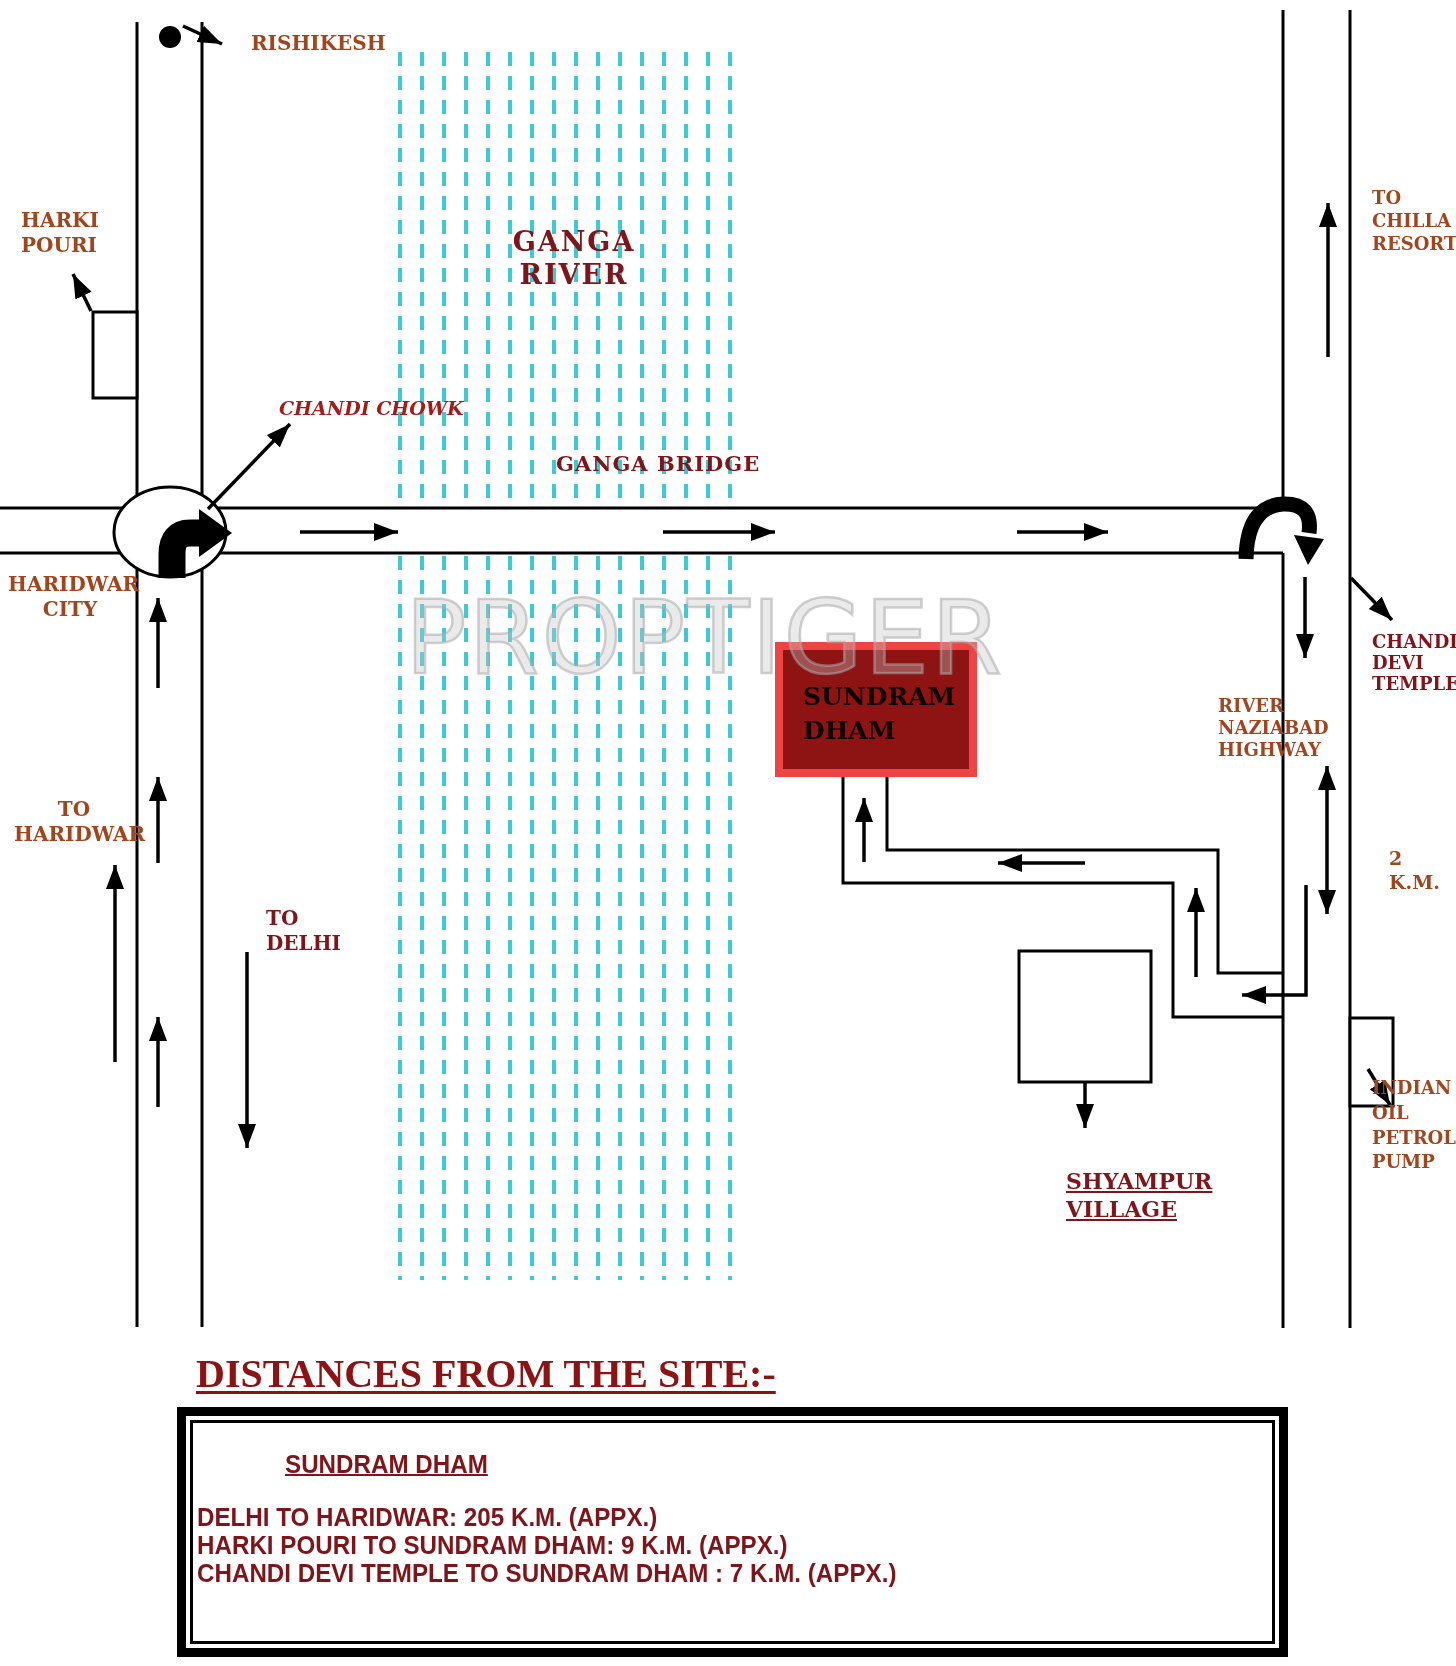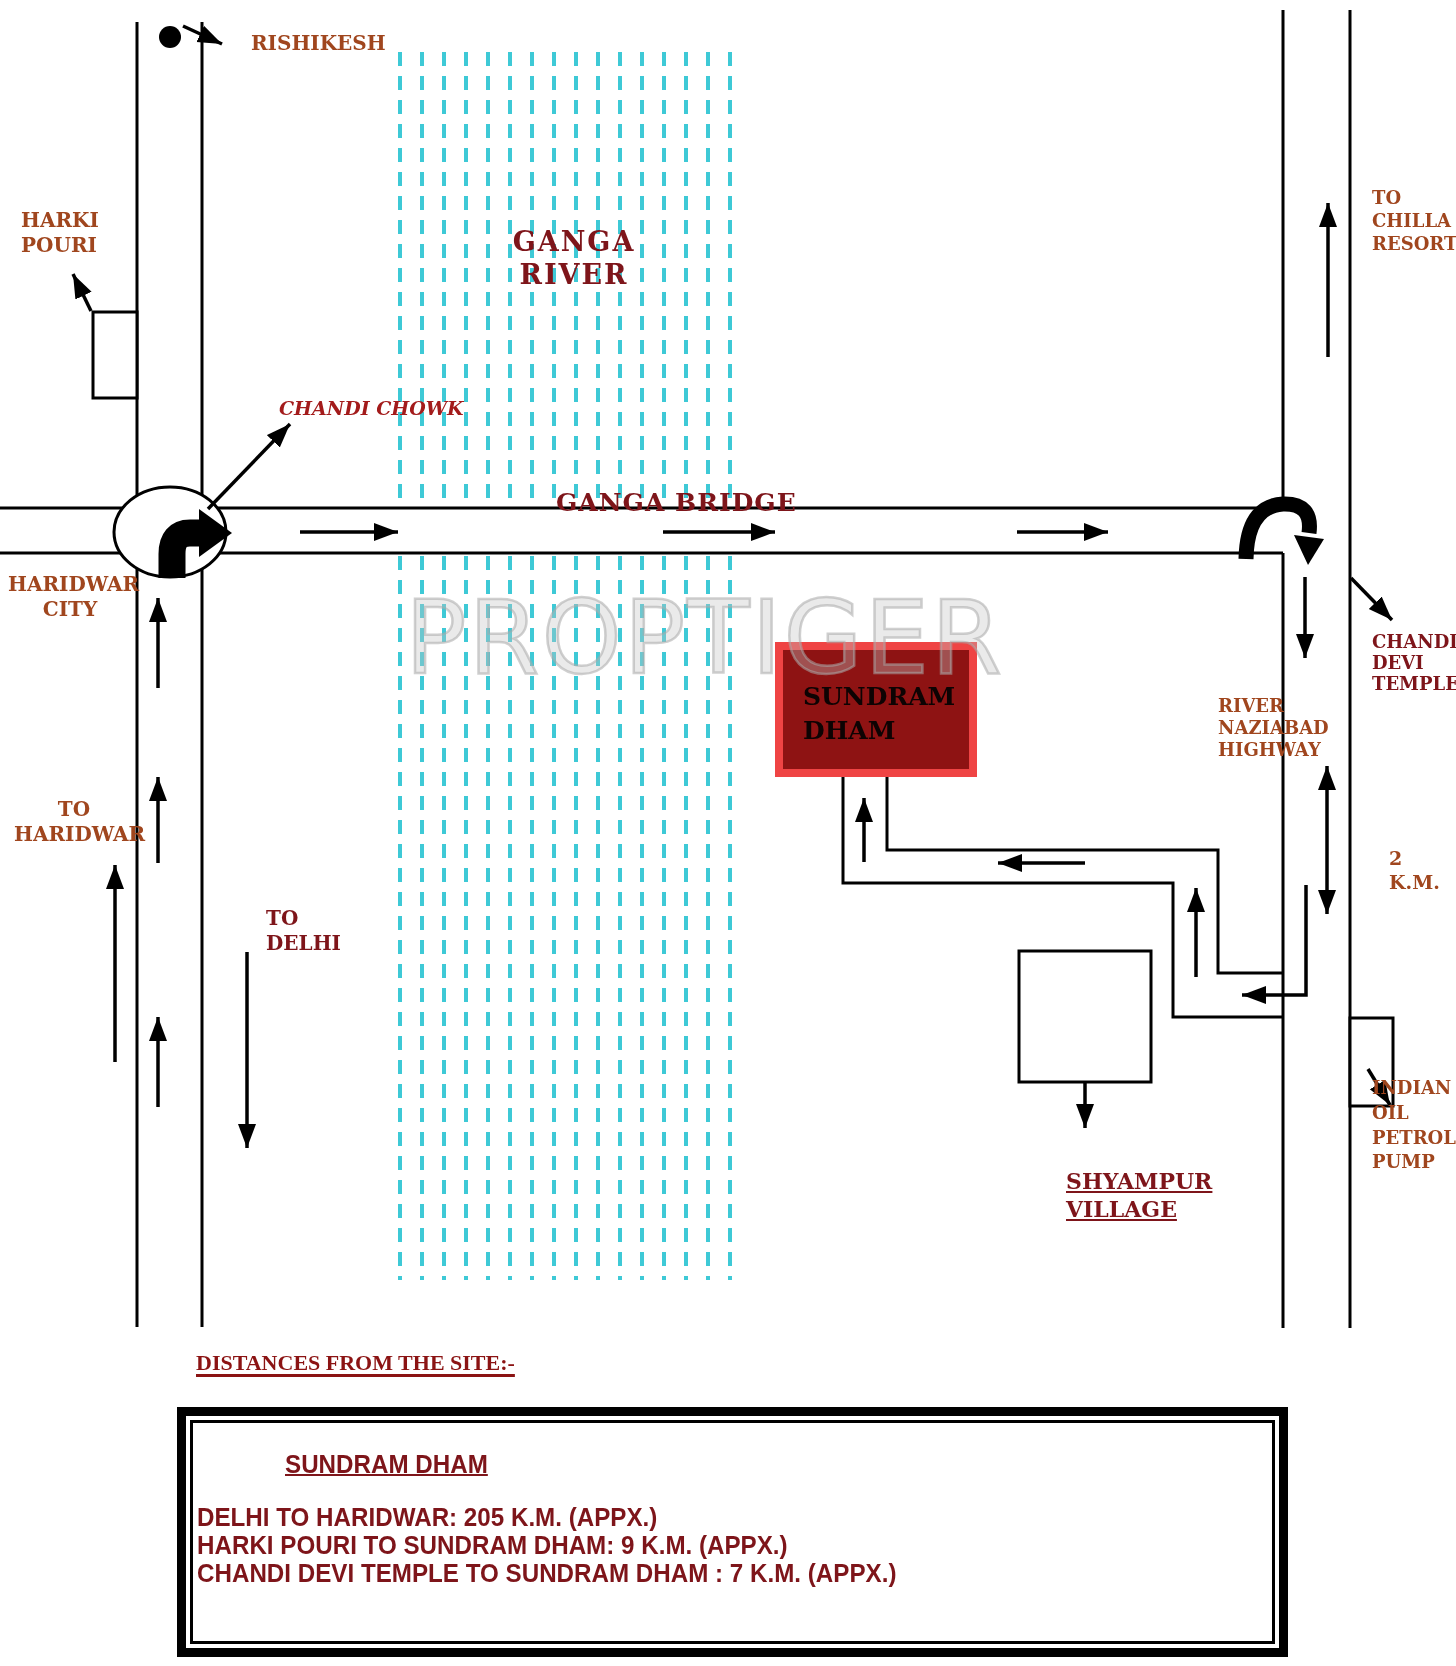--- a/index.html
+++ b/index.html
@@ -18,21 +18,21 @@
   .maroon{color:var(--maroon);}
   #watermark{position:absolute;left:405px;top:578px;z-index:2;
      font-family:"DejaVu Sans",sans-serif;font-size:102px;font-weight:normal;letter-spacing:2px;
      color:rgba(195,195,195,0.35);-webkit-text-stroke:2.5px rgba(170,170,170,0.55);
      pointer-events:none;}
   #site-box{position:absolute;left:775px;top:642px;width:202px;height:135px;z-index:1;
      background:var(--site_box);border:8px solid #ef4444;box-sizing:border-box;}
   #site-box .txt{padding:30px 0 0 20px;font-size:25px;font-weight:bold;color:#0d0303;
      line-height:1.36;white-space:pre-line;}
   #dist-heading{position:absolute;left:196px;top:1350px;z-index:3;
-     font-family:"Liberation Serif",serif;font-size:22px;font-weight:bold;color:var(--heading);
+     font-family:"Liberation Serif",serif;font-size:40px;font-weight:bold;color:var(--heading);
      text-decoration:underline;text-decoration-thickness:3px;text-underline-offset:4px;}
   #dist-box{position:absolute;left:177px;top:1407px;width:1111px;height:250px;z-index:3;
      border:9px solid #000;box-sizing:border-box;}
   #dist-inner{position:absolute;left:4px;top:4px;right:4px;bottom:4px;border:3px solid #000;}
   #dist-sub{position:absolute;left:92px;top:26px;font-family:"Liberation Sans",sans-serif;
      font-size:26px;font-weight:bold;color:var(--maroon);text-decoration:underline;
      text-decoration-thickness:2px;transform:scaleX(0.93);transform-origin:left top;}
   #dist-lines{position:absolute;left:4px;top:80px;font-family:"Liberation Sans",sans-serif;
      font-size:26px;font-weight:bold;color:var(--maroon);line-height:28px;
      transform:scaleX(0.93);transform-origin:left top;white-space:pre;}
@@ -142,21 +142,21 @@
     <div class="txt">SUNDRAM
 DHAM</div>
   </div>
 
   <div class="lbl brown" style="left:226px;top:31px;font-size:20px;margin-left:25px;">RISHIKESH</div>
   <div class="lbl brown" style="left:21px;top:208px;width:70px;font-size:20px;text-align:center;">HARKI
 POURI</div>
   <div class="lbl red" style="left:279px;top:397px;font-size:19px;font-style:italic;">CHANDI CHOWK</div>
   <div class="lbl maroon" style="left:504px;top:226px;width:140px;font-size:27px;text-align:center;letter-spacing:2px;line-height:1.22;">GANGA
 RIVER</div>
-  <div class="lbl maroon" style="left:556px;top:451px;font-size:25px;letter-spacing:1px;margin-top:36px;">GANGA BRIDGE</div>
+  <div class="lbl maroon" style="left:556px;top:451px;font-size:21px;letter-spacing:1px;">GANGA BRIDGE</div>
   <div class="lbl brown" style="left:8px;top:572px;width:124px;font-size:20px;text-align:center;">HARIDWAR
 CITY</div>
   <div class="lbl brown" style="left:14px;top:797px;width:120px;font-size:20px;text-align:center;">TO
 HARIDWAR</div>
   <div class="lbl maroon" style="left:266px;top:906px;font-size:20px;">TO
 DELHI</div>
   <div class="lbl brown" style="left:1372px;top:186px;font-size:18px;line-height:1.28;">TO
 CHILLA
 RESORT</div>
   <div class="lbl maroon" style="left:1372px;top:631px;font-size:18px;line-height:1.18;">CHANDI

